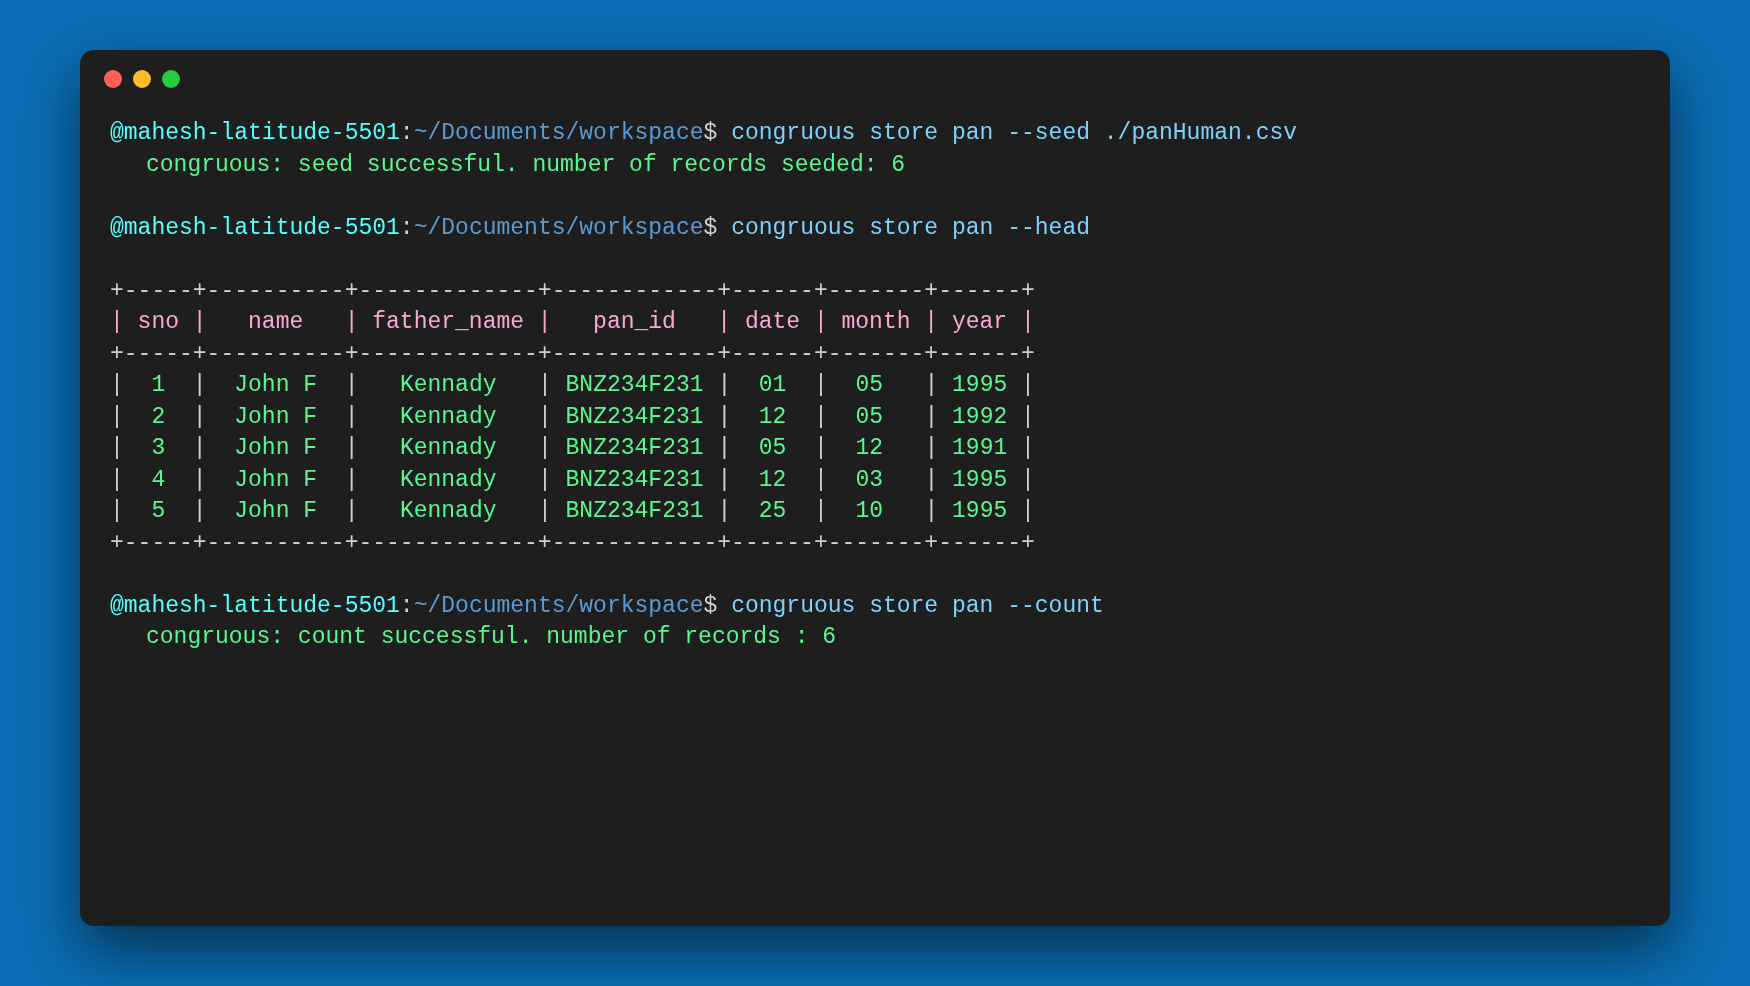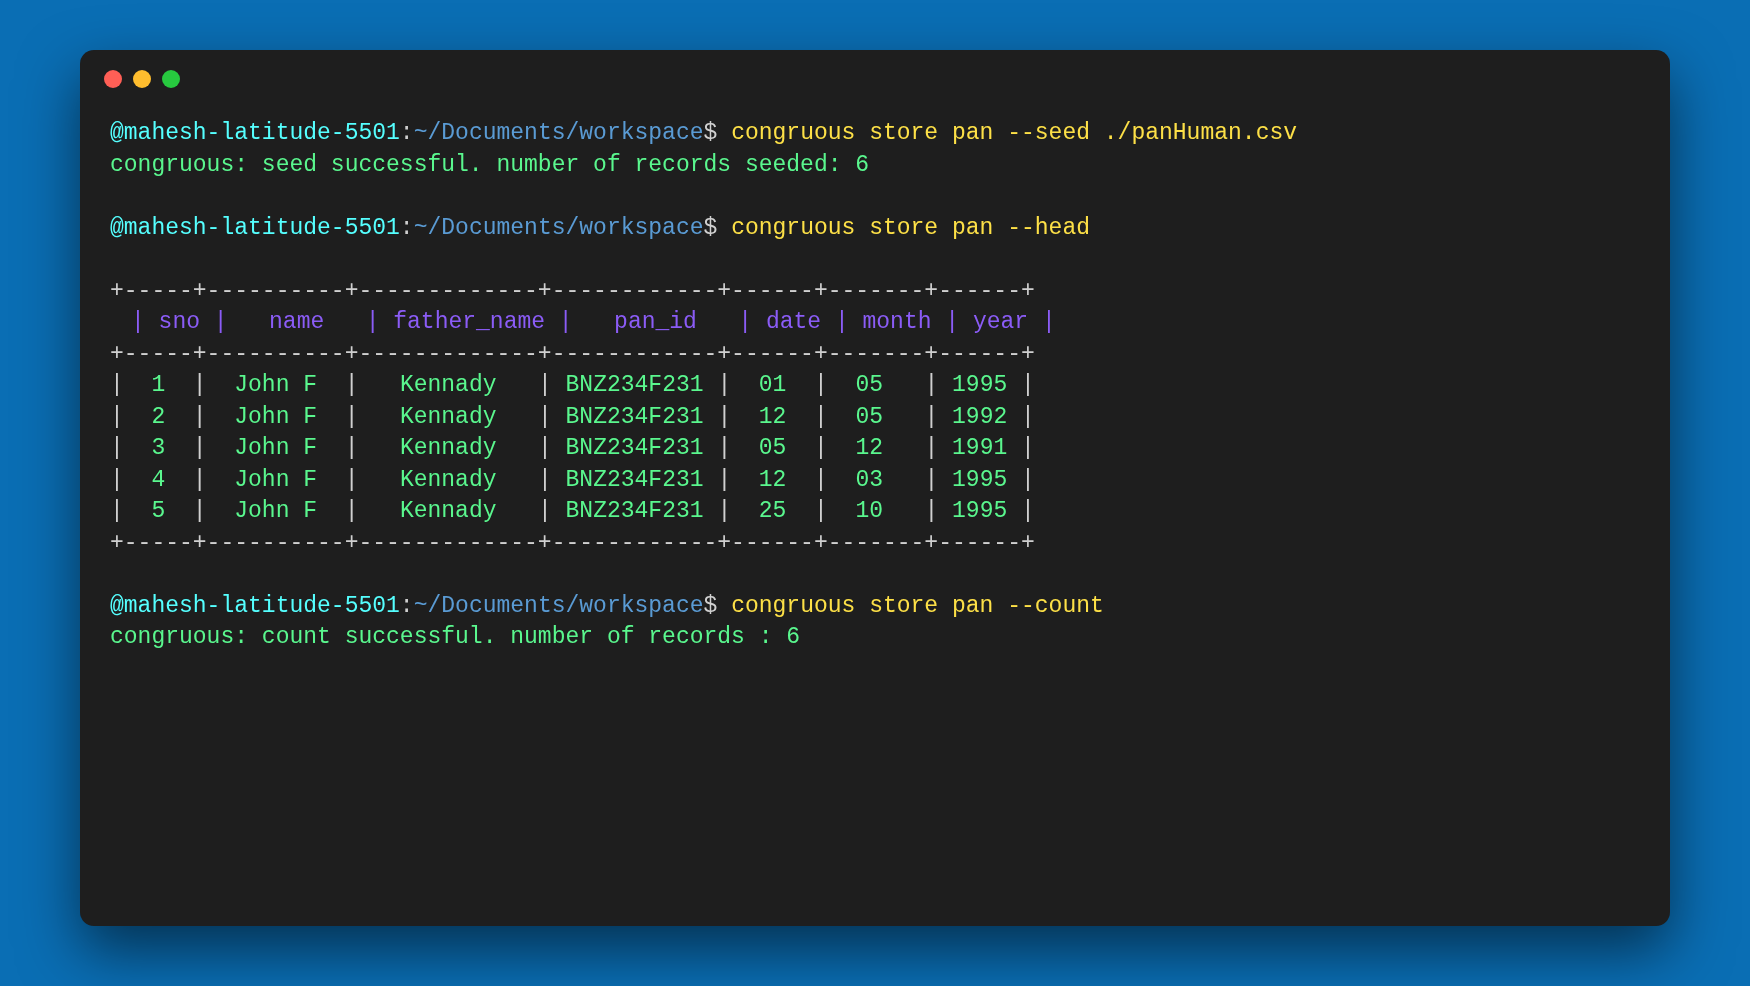--- a/index.html
+++ b/index.html
@@ -42,24 +42,24 @@
       font-family: "Menlo", "Monaco", "Consolas", "Courier New", monospace;
       font-size: 23px;
       line-height: 1.37;
       color: #d0d0d0;
       white-space: pre;
       overflow: hidden;
     }
     .prompt-host { color: #55ffff; font-family: Liberation Mono, monospace; }
     .prompt-path { color: #5a9bd4; }
     .prompt-sep { color: #d0d0d0; }
-    .cmd { color: #fde047; }
-    .output-green { color: #5af78e; }
+    .cmd { color: #7dd3fc; }
+    .output-green { color: #5af78e; margin-left: 36px; }
     .tbl-border { color: #d0d0d0; }
-    .tbl-head { color: #8b5cf6; margin-left: 21px; }
+    .tbl-head { color: #f9a8d4; }
     .tbl-cell-str { color: #5af78e; }
     .line { display: block; }
   </style>
 </head>
 <body>
 
 <div class="terminal-window">
   <div class="titlebar">
     <div class="dot red"></div>
     <div class="dot yellow"></div>

